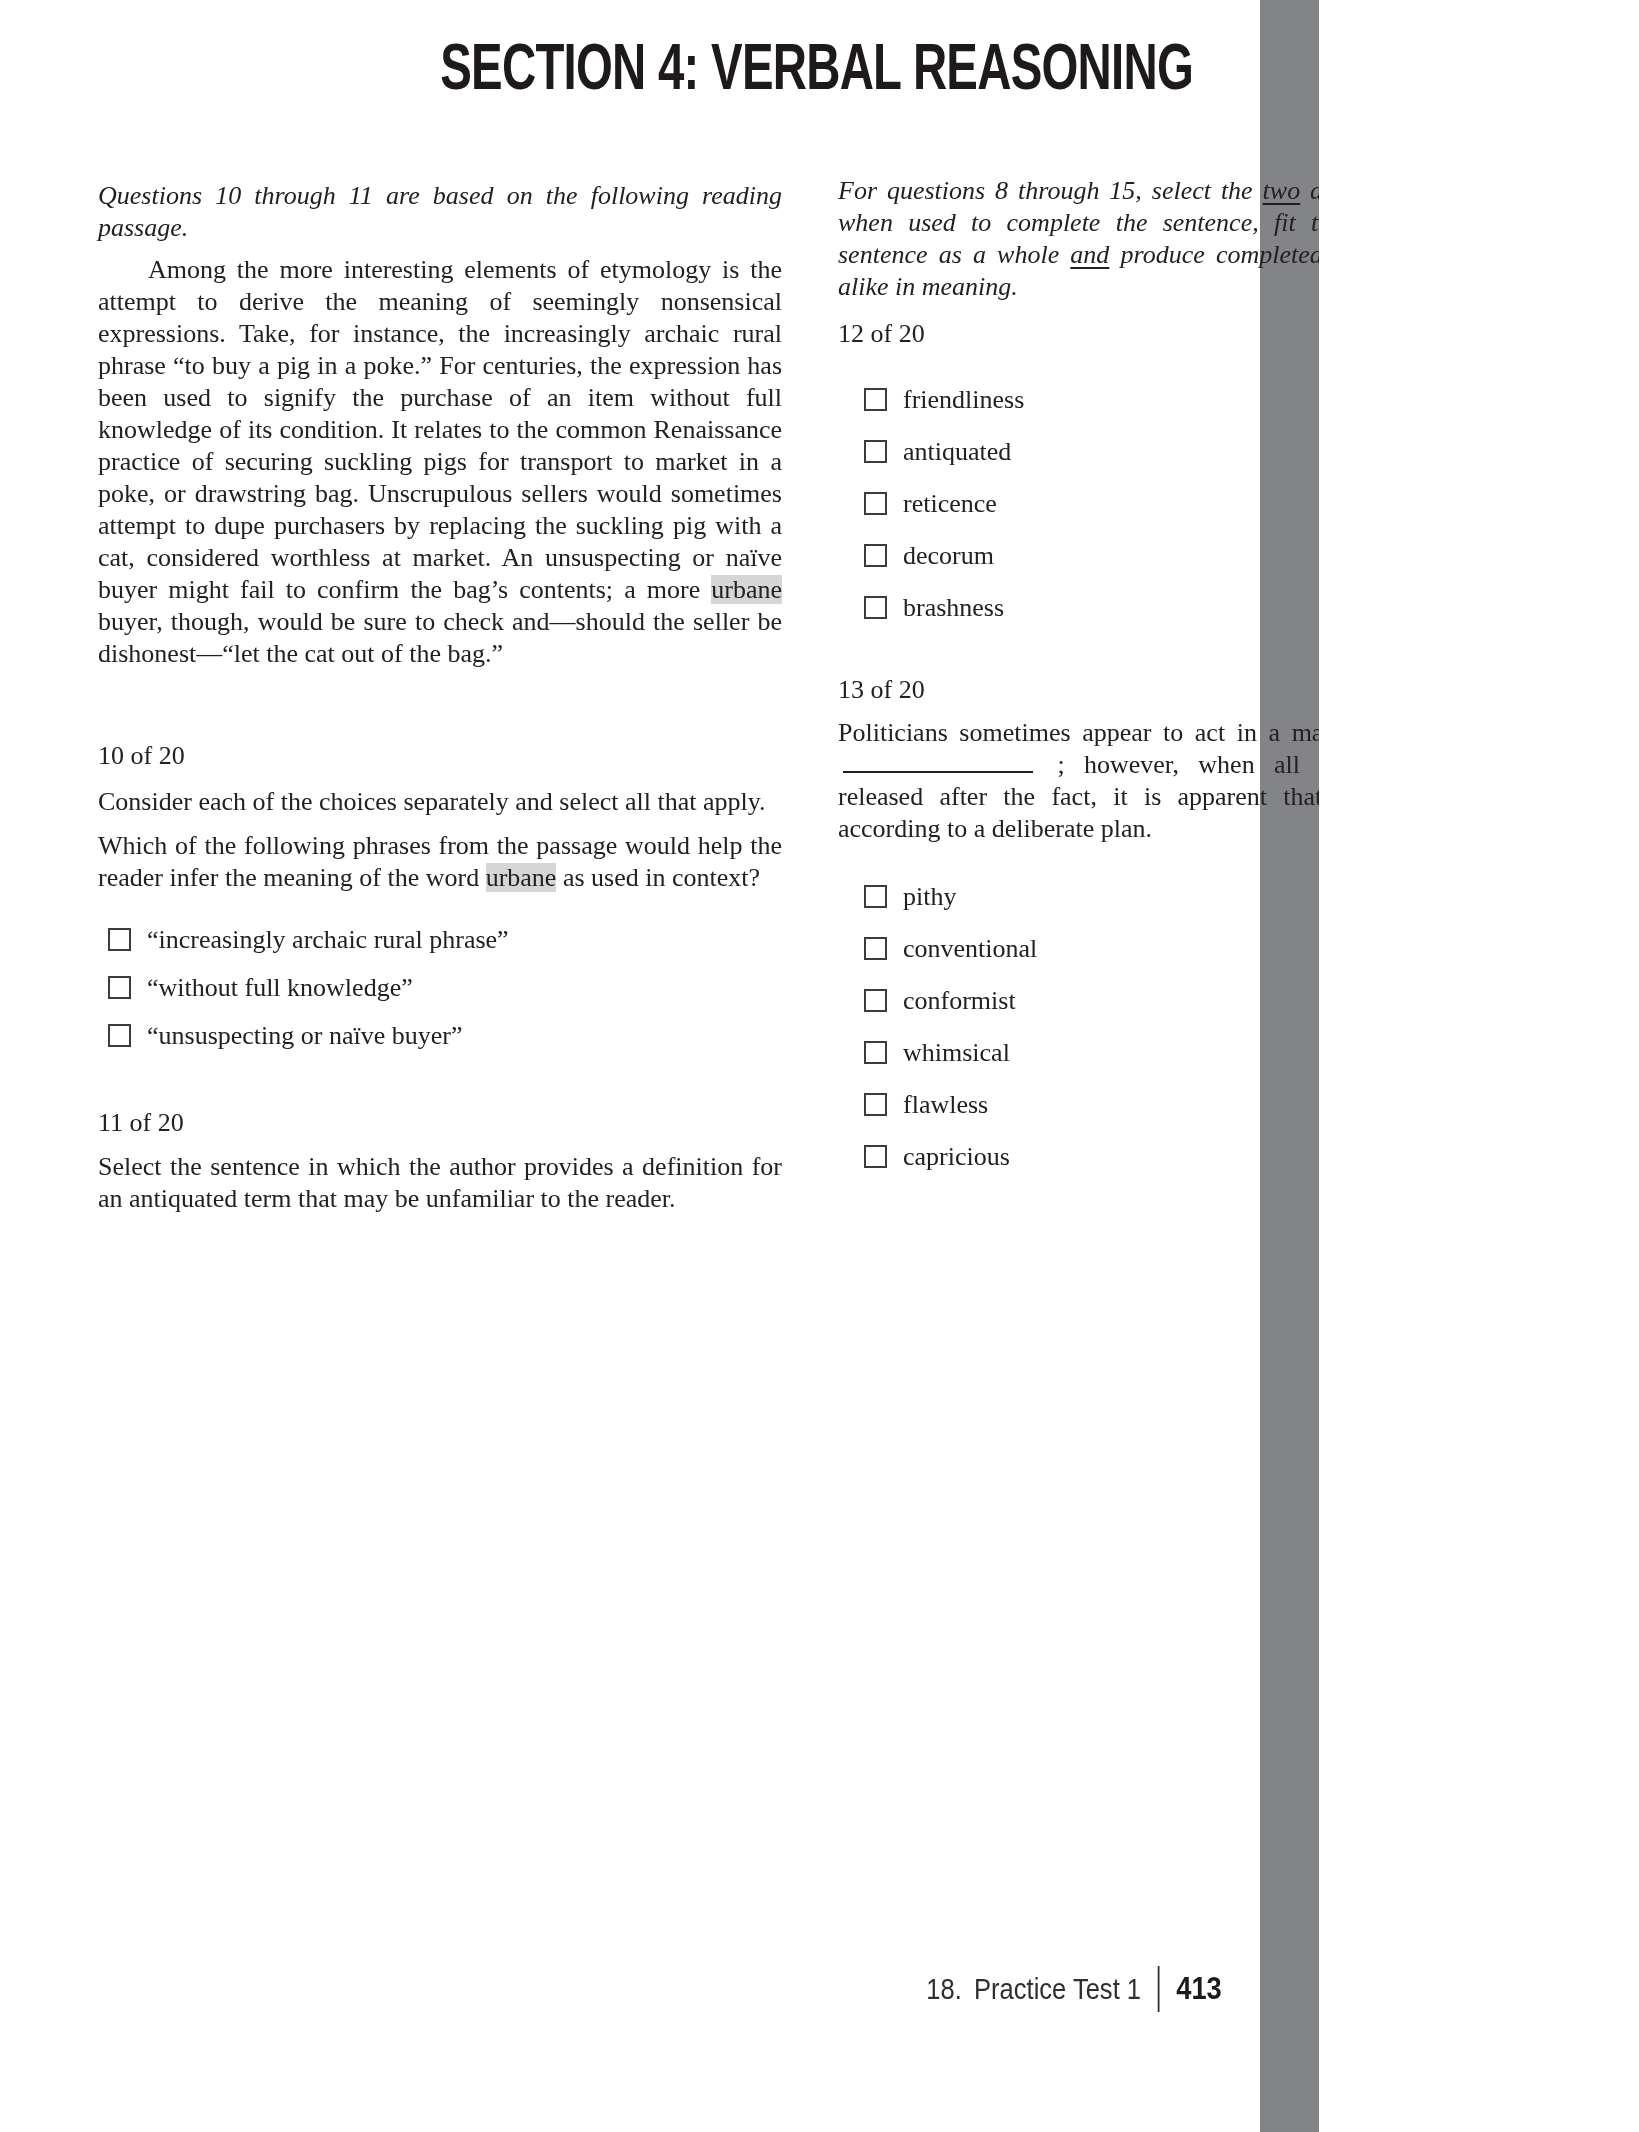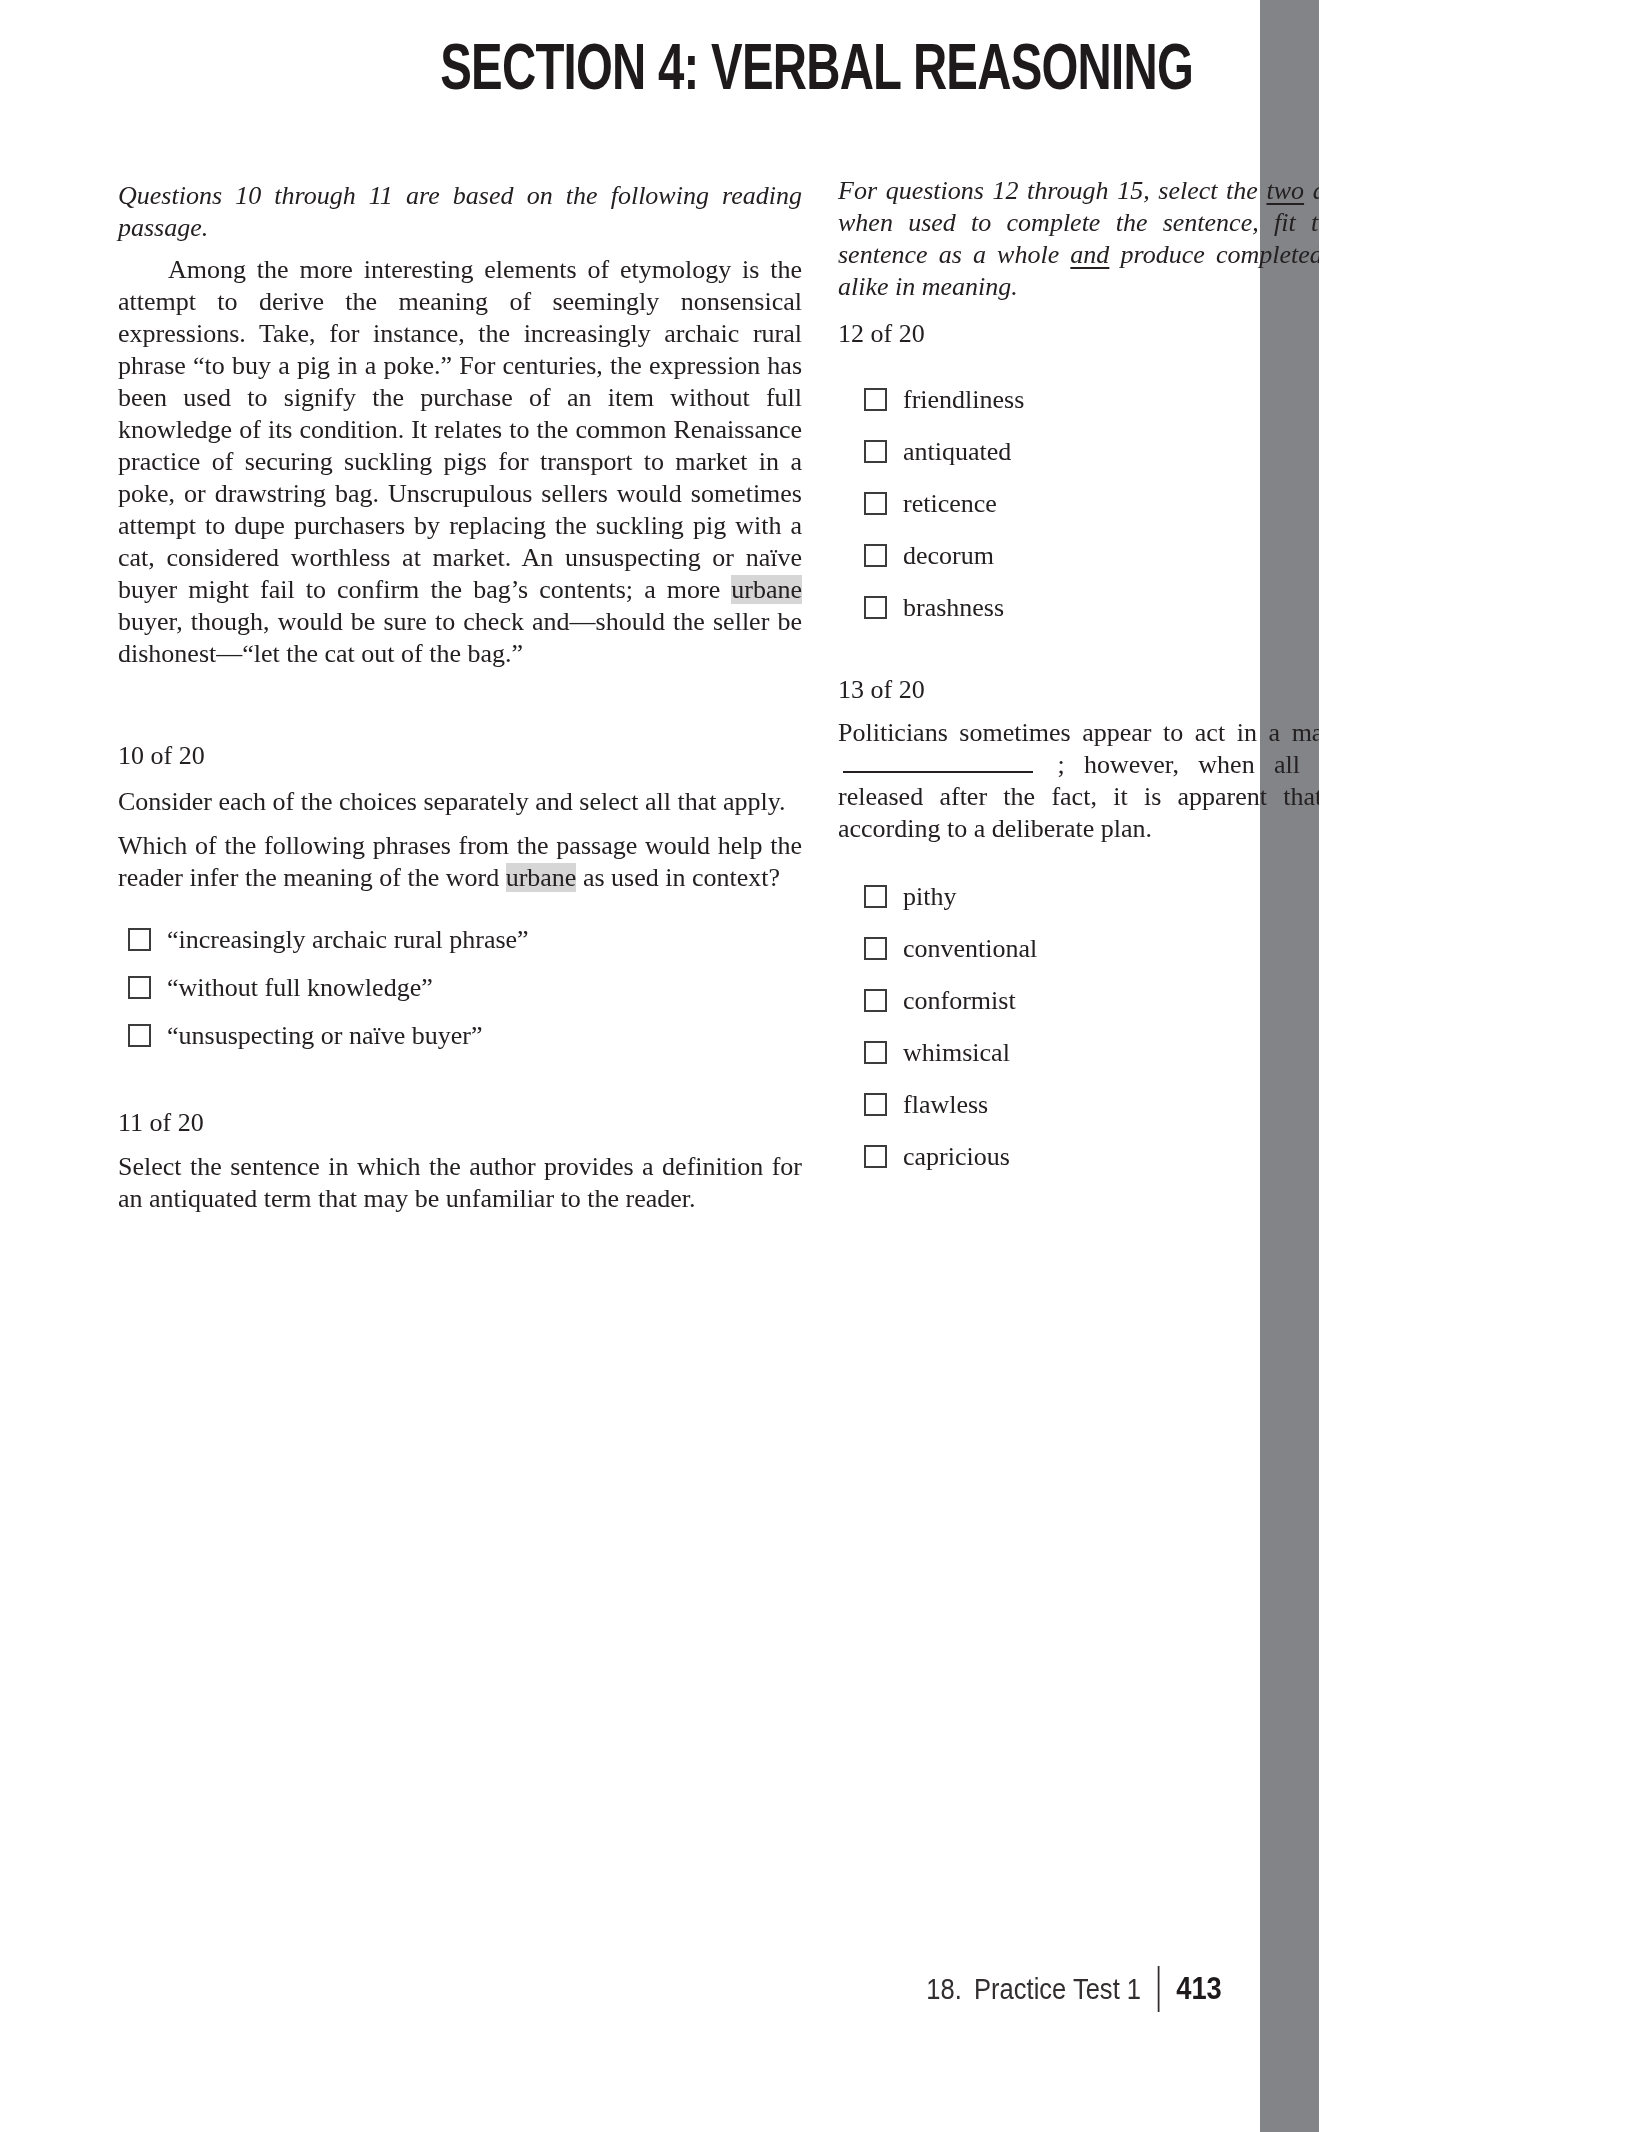--- a/index.html
+++ b/index.html
@@ -7,21 +7,21 @@
   .page{position:relative;width:1319px;height:2132px;overflow:hidden;background:#ffffff;}
 
   .edge-strip{position:absolute;top:0;right:0;width:59px;height:2132px;background:#828488;}
 
   .title{position:absolute;top:30px;left:0;width:1580px;margin:0;text-align:center;
          font-family:"Liberation Sans","DejaVu Sans",sans-serif;font-weight:bold;font-size:64px;color:#1e1a1b;}
   .title-inner{display:inline-block;transform:translateX(27px) scaleX(0.74);transform-origin:center;
                letter-spacing:-1px;white-space:nowrap;}
 
   .col{position:absolute;font-size:26px;line-height:32px;}
-  .col-left{left:118px;top:180px;width:684px;}
+  .col-left{left:98px;top:180px;width:684px;}
   .col-right{left:838px;top:175px;width:692px;}
   p{margin:0;}
   .justify{text-align:justify;}
   .italic{font-style:italic;}
 
   .passage{margin-top:10px;text-indent:50px;}
   .hl{background:#d6d6d6;}
 
   .u{text-decoration:underline;text-decoration-thickness:2px;text-underline-offset:4px;}
 
@@ -85,21 +85,21 @@
         <span class="box"></span>
         <span class="label">“unsuspecting or naïve buyer”</span>
       </div>
     </div>
 
     <p class="mt-q11num">11 of 20</p>
     <p class="justify mt-stem">Select the sentence in which the author provides a definition for an antiquated term that may be unfamiliar to the reader.</p>
   </div>
 
   <div class="col col-right indent-r">
-    <p class="italic justify"><span>For questions 12 through 15, select the </span><span class="u">two</span><span> answer choices that, when used to complete the sentence, fit the meaning of the sentence as a whole </span><span class="u">and</span><span> produce completed sentences that are alike in meaning.</span></p>
+    <p class="italic justify"><span>For questions 8 through 15, select the </span><span class="u">two</span><span> answer choices that, when used to complete the sentence, fit the meaning of the sentence as a whole </span><span class="u">and</span><span> produce completed sentences that are alike in meaning.</span></p>
 
     <p class="mt-q12num">12 of 20</p>
 
     <div class="mt-choices-12">
       <div class="choice">
         <span class="box"></span>
         <span class="label">friendliness</span>
       </div>
       <div class="choice">
         <span class="box"></span>

